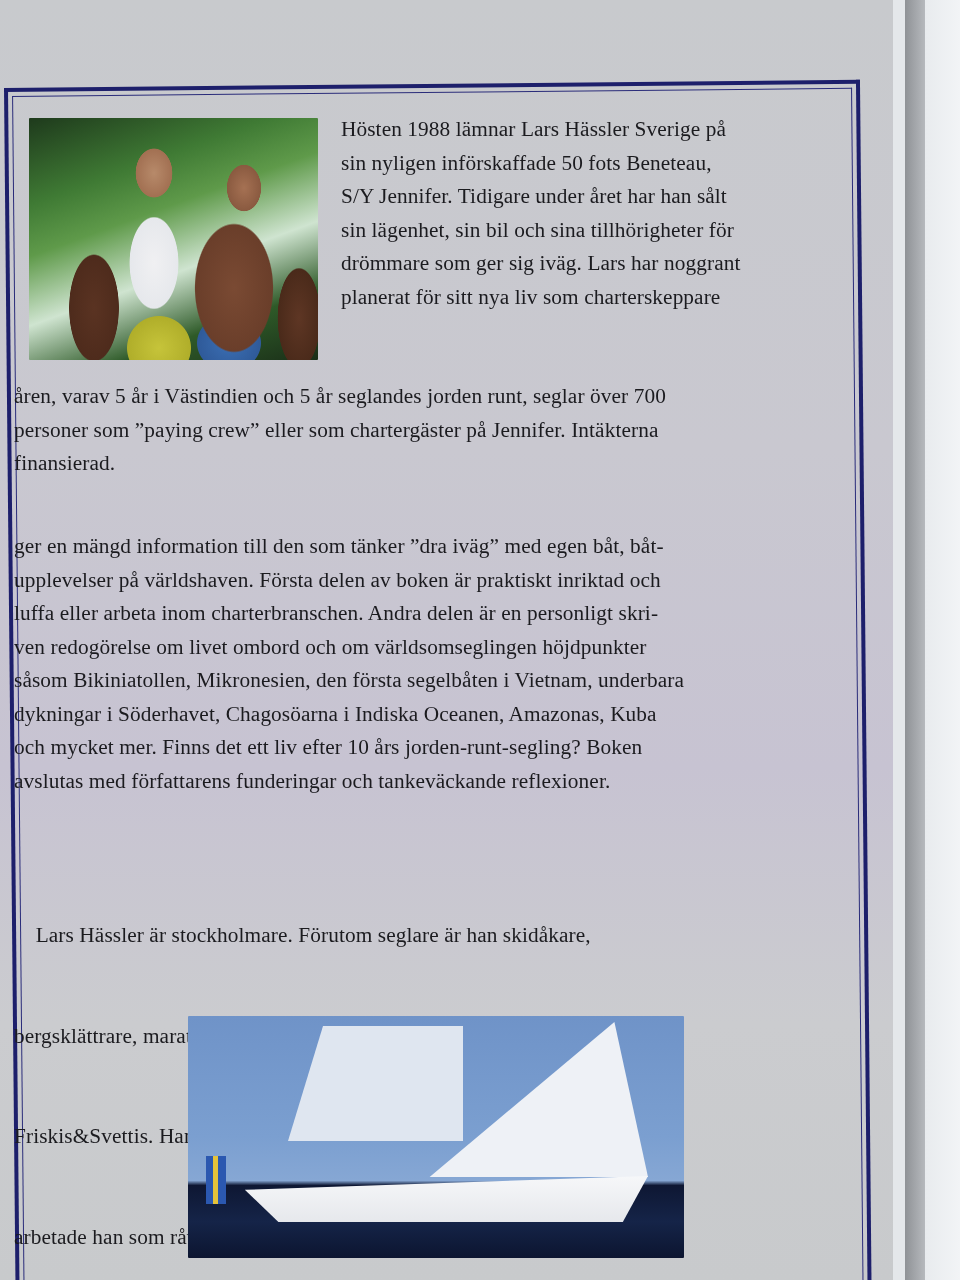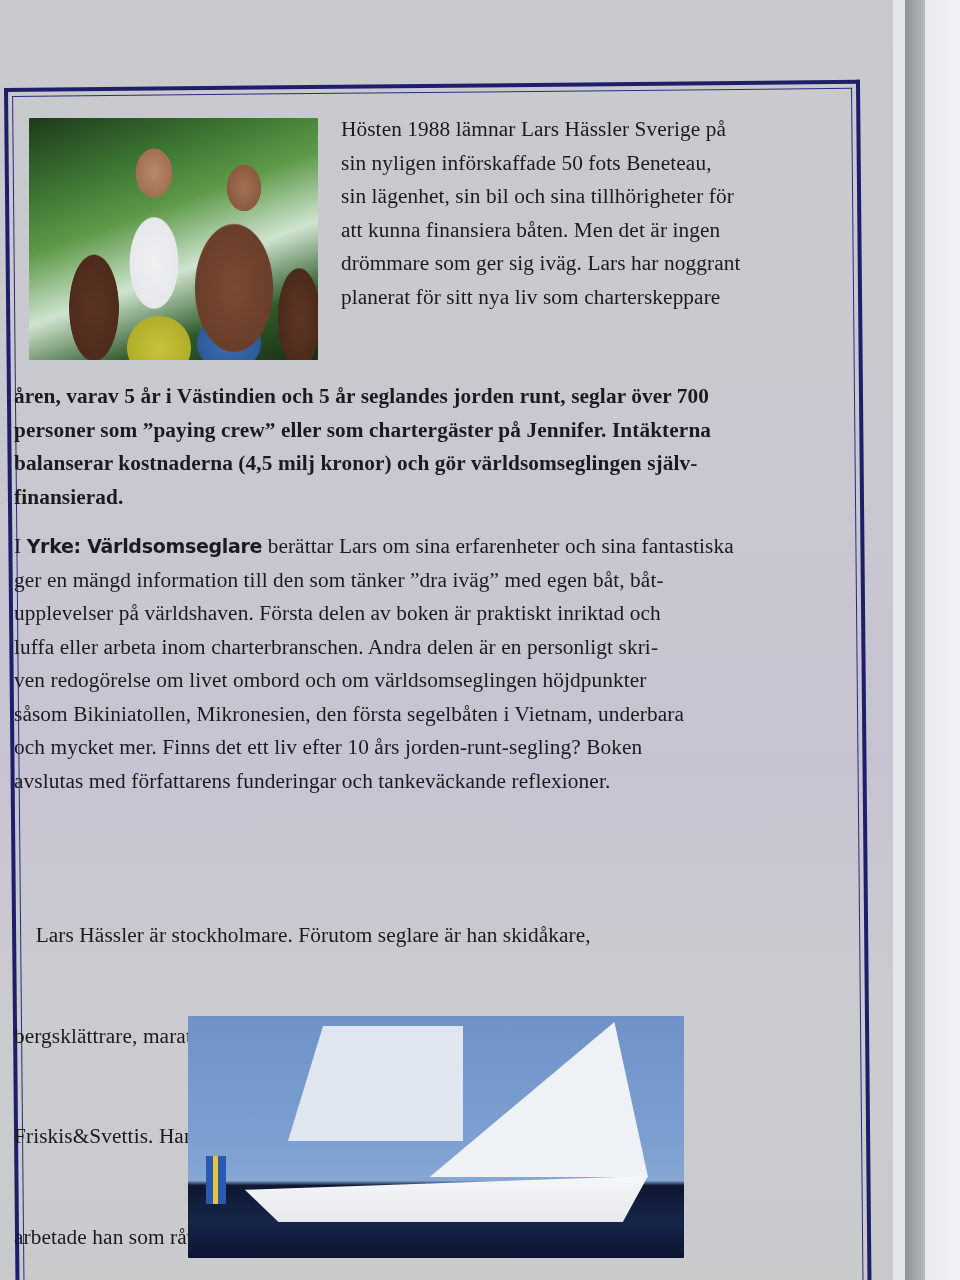--- a/index.html
+++ b/index.html
@@ -54,59 +54,58 @@
   .hull {
     position:absolute; left:40px; top:160px; width:420px; height:46px;
     background:linear-gradient(180deg,#f6f7f9 0%,#e6e8ec 100%);
     clip-path: polygon(4% 30%, 100% 0%, 94% 100%, 12% 100%);
   }
   .flag { position:absolute; left:18px; top:140px; width:20px; height:48px; background:#2b58b0; }
   .flag::after { content:""; position:absolute; left:7px; top:0; width:5px; height:48px; background:#e5c33a; }
 
   .text { position:absolute; color:#1b1b1f; font-size:21.3px; line-height:33.5px; letter-spacing:0.1px; white-space:nowrap; }
   .para-1 { left:341px; top:113px; }
-  .para-1b { left:14px; top:380px;font-weight:bold; }
+  .para-1b { left:14px; top:380px; }
   .para-2 { left:14px; top:530px; }
   .para-3 { left:14px; top:852px; }
   .line { display:block; }
   .title-bold { font-family:"DejaVu Sans","Liberation Sans",sans-serif; font-weight:bold; font-size:19px; letter-spacing:-0.3px; }
 </style>
 </head>
 <body>
 
 <div class="page">
   <div class="frame-outer">
     <div class="frame-inner"></div>
   </div>
 
   <div class="photo photo-people"></div>
 
   <div class="text para-1">
     <span class="line">Hösten 1988 lämnar Lars Hässler Sverige på</span>
     <span class="line">sin nyligen införskaffade 50 fots Beneteau,</span>
+    <span class="line">S/Y Jennifer. Tidigare under året har han sålt</span>
     <span class="line">sin lägenhet, sin bil och sina tillhörigheter för</span>
-    <span class="line">att kunna finansiera båten. Men det är ingen</span>
     <span class="line">drömmare som ger sig iväg. Lars har noggrant</span>
     <span class="line">planerat för sitt nya liv som charterskeppare</span>
   </div>
 
   <div class="text para-1b">
     <span class="line">åren, varav 5 år i Västindien och 5 år seglandes jorden runt, seglar över 700</span>
     <span class="line">personer som ”paying crew” eller som chartergäster på Jennifer. Intäkterna</span>
-    <span class="line">balanserar  kostnaderna (4,5 milj kronor) och gör världsomseglingen själv-</span>
     <span class="line">finansierad.</span>
   </div>
 
   <div class="text para-2">
-    <span class="line"><span>I </span><span class="title-bold">Yrke: Världsomseglare</span><span> berättar Lars om sina erfarenheter och sina fantastiska</span></span>
     <span class="line">ger en mängd information till den som tänker ”dra iväg” med egen båt, båt-</span>
     <span class="line">upplevelser på världshaven. Första delen av boken är praktiskt inriktad och</span>
     <span class="line">luffa eller arbeta inom charterbranschen. Andra delen är en personligt skri-</span>
     <span class="line">ven redogörelse om livet ombord och om världsomseglingen höjdpunkter</span>
     <span class="line">såsom Bikiniatollen, Mikronesien, den första segelbåten i Vietnam, underbara</span>
+    <span class="line">dykningar i Söderhavet, Chagosöarna i Indiska Oceanen, Amazonas,  Kuba</span>
     <span class="line">och mycket mer. Finns det ett liv efter 10 års jorden-runt-segling? Boken</span>
     <span class="line">avslutas med författarens funderingar och tankeväckande reflexioner.</span>
   </div>
 
   <div class="text para-3" style="white-space:pre;">
     <span class="line">    Lars Hässler är stockholmare. Förutom seglare är han skidåkare,</span>
     <span class="line">bergsklättrare, maratonlöpare, PADI-divemaster och ledare på</span>
     <span class="line">Friskis&amp;Svettis. Han är jur kand med en Masters Degree. Fram till 1988</span>
     <span class="line">arbetade han som råvarumäklare i Sverige och Schweiz.</span>
   </div>

